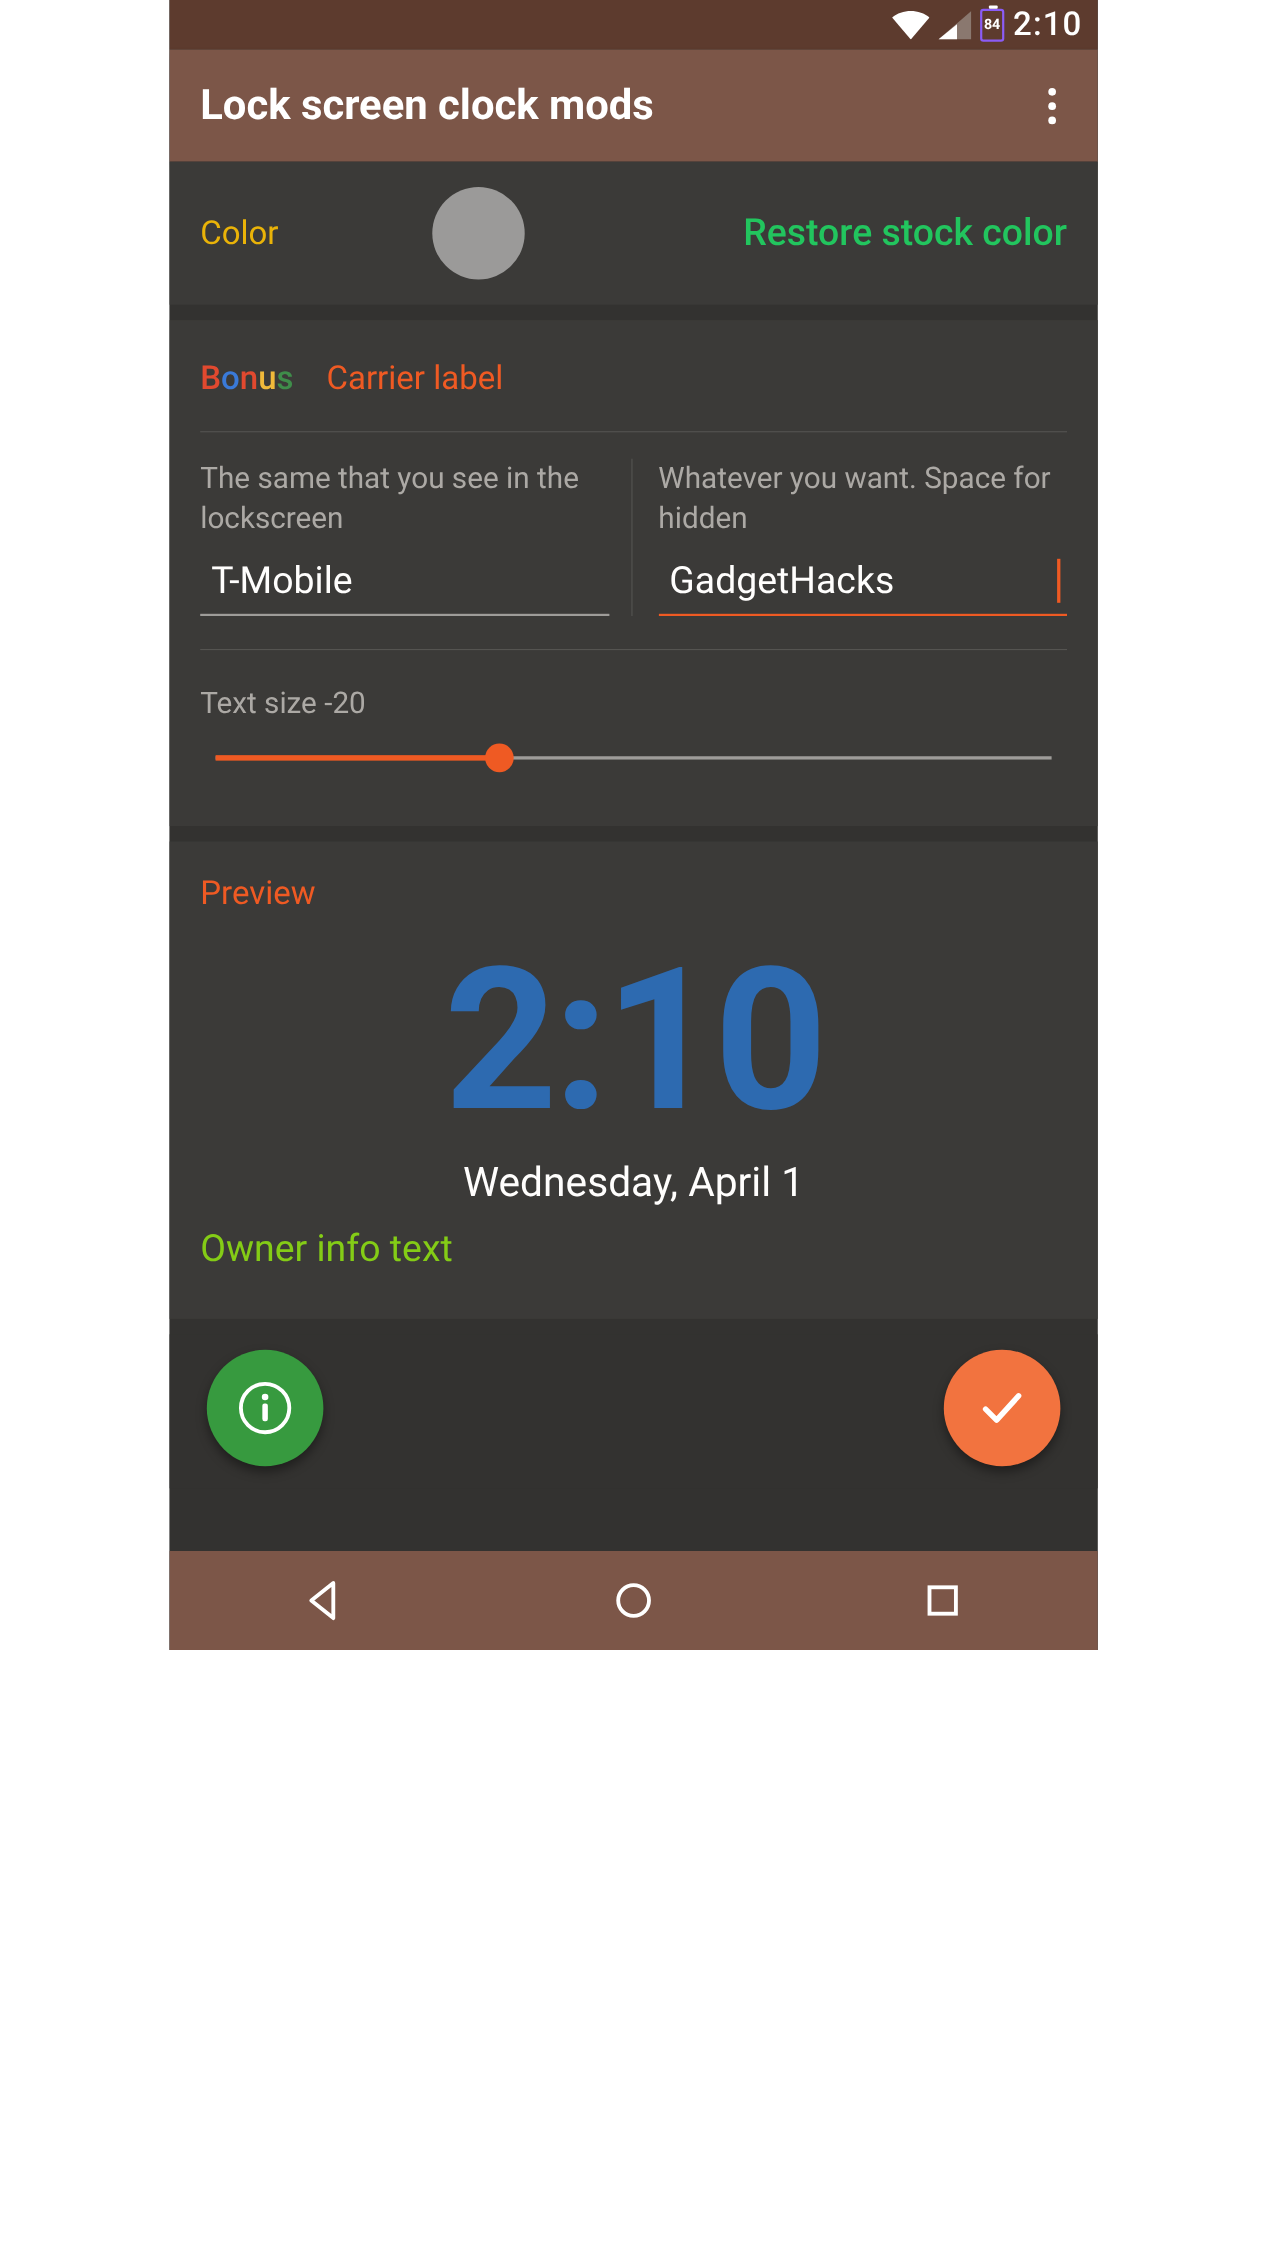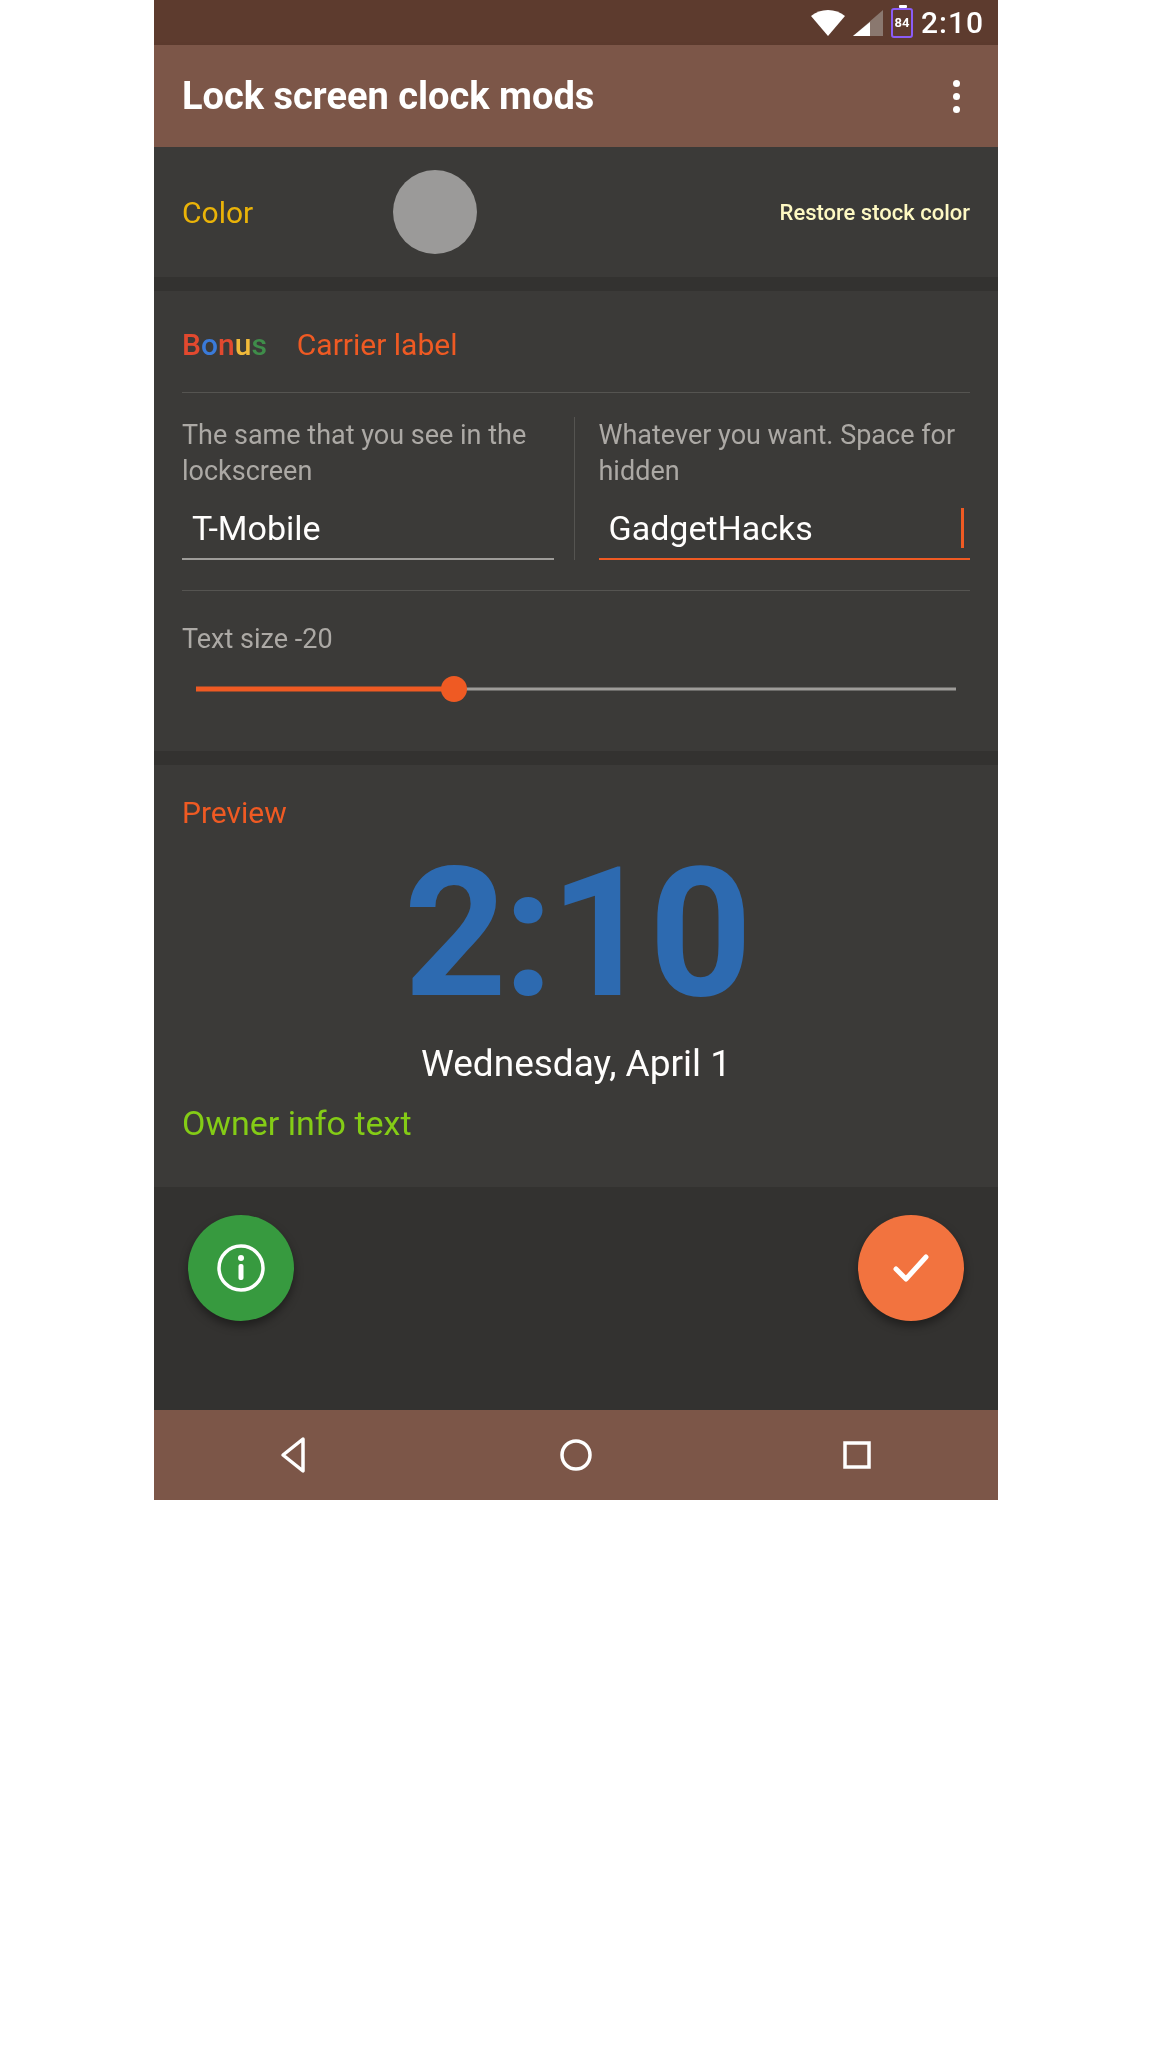--- a/index.html
+++ b/index.html
@@ -54,21 +54,21 @@
     padding: 20px 28px;
     height: 130px;
   }
   .color-row .lbl { color:#eab308; font-size:30px; flex:0 0 auto; }
   .color-swatch {
     width: 84px; height: 84px; border-radius:50%;
     background:#9b9a99;
     margin-left: 140px;
   }
   .color-row .restore {
-    margin-left:auto; color:#fef9c3; font-size:22px; font-weight:500;
+    margin-left:auto; color:#22c55e; font-size:34px; font-weight:500;
   }
   
   .bonus { padding: 36px 28px 48px; }
   .bonus-head { display:flex; align-items:baseline; gap:30px; margin-bottom: 30px; }
   .bonus-word { font-size:30px; font-weight:500; }
   .bonus-word span:nth-child(1){color:#e2492f;}
   .bonus-word span:nth-child(2){color:#3a7ad9;}
   .bonus-word span:nth-child(3){color:#e2492f;}
   .bonus-word span:nth-child(4){color:#f0b93a;}
   .bonus-word span:nth-child(5){color:#3f8d4a;}
@@ -105,21 +105,21 @@
   }
   .track-fill {
     position:absolute; left:0; top:50%; height:5px; background:#ef5a23; transform:translateY(-50%);
   }
   .thumb {
     position:absolute; top:50%; width:26px; height:26px; border-radius:50%;
     background:#ef5a23; transform:translate(-50%,-50%);
   }
   
   .preview { padding: 30px 28px 44px; }
-  .preview-title { color:#ef5a23; font-size:30px; margin-bottom: 14px; }
+  .preview-title { color:#ef5a23; font-size:30px; margin-bottom: 26px; }
   .clock {
     color:#2d6ab0; font-size:180px; font-weight:700; text-align:center; letter-spacing:-4px; line-height:1;
   }
   .date { color:#fffefd; font-size:37px; text-align:center; margin-top:18px; }
   .owner { color:#84cc16; font-size:34px; text-align:left; margin-top:18px; }
   
   .fab-row {
     background:#333230;
     padding: 14px 34px 20px;
     display:flex; justify-content:space-between;

